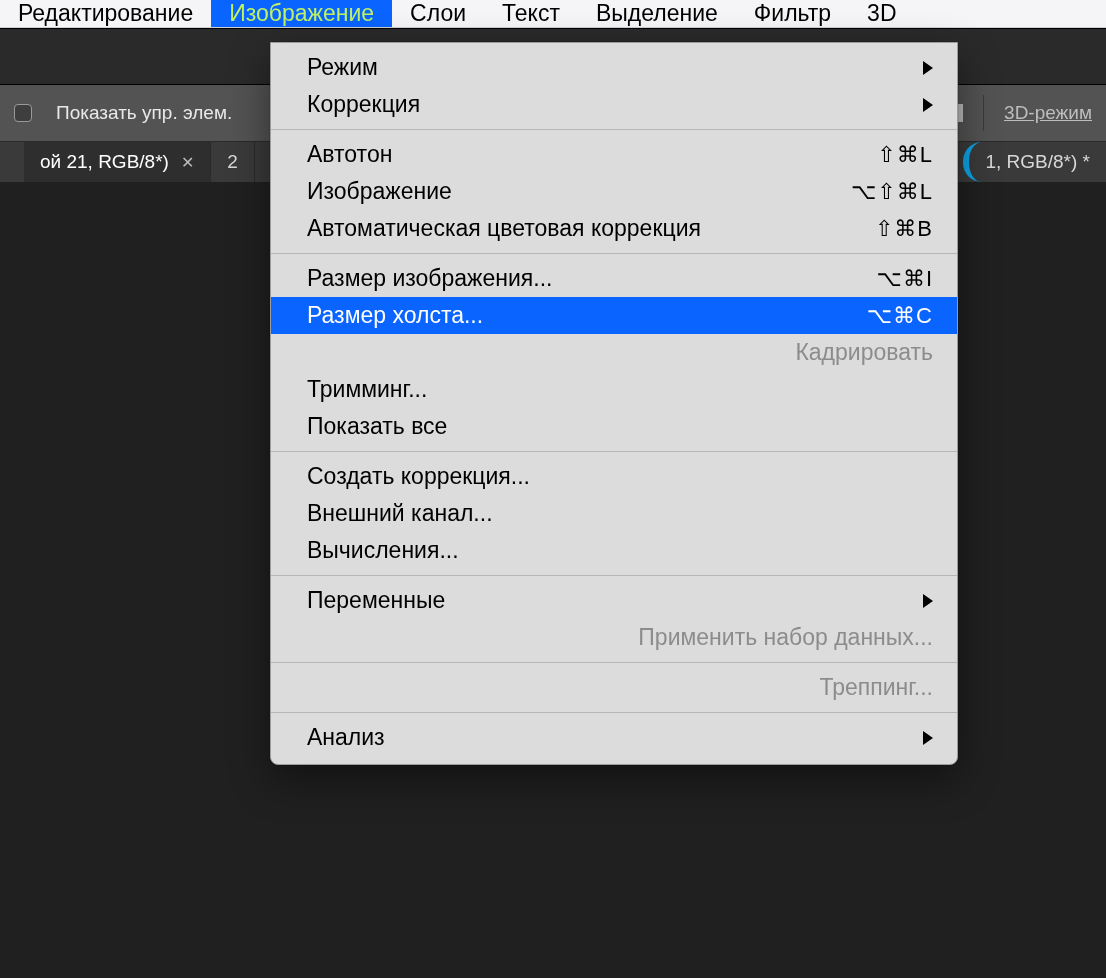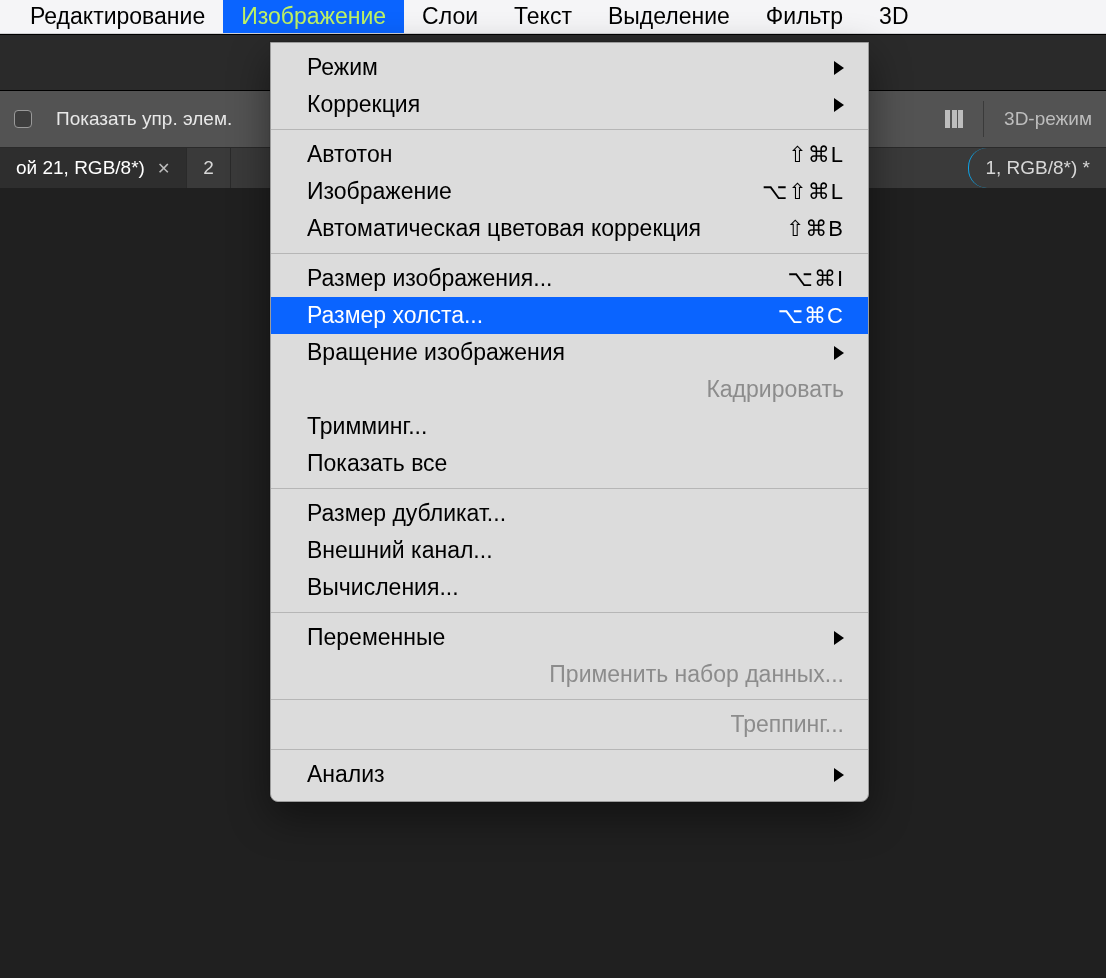--- a/index.html
+++ b/index.html
@@ -1,27 +1,26 @@
 <!DOCTYPE html>
 <html><head>
 <meta charset="utf-8">
 <style>
   * { box-sizing: border-box; margin: 0; padding: 0; font-family: -apple-system, "Helvetica Neue", Arial, sans-serif; }
   html, body { width: 1106px; height: 978px; overflow: hidden; background:#202020; }
   
   
   .menubar {
-    height: 34px;
+    height: 28px;
     background: #f5f5f7;
     display: flex;
     align-items: stretch;
     font-size: 23px;
     color: #000;
     border-bottom: 1px solid #d0d0d2;
-    padding-left: 12px;
   }
   .menubar .mitem {
     display: flex;
     align-items: center;
     padding: 0 18px;
     white-space: nowrap;
   }
   .menubar .mitem.active {
     background: #0a64ff;
     color: #bef264;
@@ -46,21 +45,21 @@
     border-bottom: 1px solid #2a2a2a;
   }
   .optionbar .left { display:flex; align-items:center; gap:24px; }
   .checkbox {
     width: 18px; height: 18px;
     border: 1px solid #9a9a9a;
     border-radius: 4px;
     background: #3e3e3e;
     display:inline-block;
   }
-  .optionbar .right { display:flex; align-items:center; gap:20px; color:#bdbdbd;}
+  .optionbar .right { display:flex; align-items:center; gap:20px; color:#bdbdbd;text-decoration:underline;}
   .icon-cols {
     width:18px;height:18px;display:inline-block;
     background:
       linear-gradient(#bdbdbd,#bdbdbd) left/5px 18px no-repeat,
       linear-gradient(#bdbdbd,#bdbdbd) center/5px 18px no-repeat,
       linear-gradient(#bdbdbd,#bdbdbd) right/5px 18px no-repeat;
   }
   .vdiv {
     width:1px;height:36px;background:#3a3a3a;
   }
@@ -74,36 +73,36 @@
     font-size: 19px;
     color:#d8d8d8;
   }
   .tab {
     display:flex;align-items:center;
     padding:0 16px;
     gap:12px;
     border-right:1px solid #2a2a2a;
     white-space:nowrap;
   }
-  .tab.active { background:#2e2e2e; color:#fff; }
+  .tab.active { background:#2e2e2e; color:#fff;margin-left:24px; }
   .tab .close { color:#bcbcbc; font-size:16px; }
   
   
   .canvas {
     position:absolute;
     left:0;right:0;top:196px;bottom:0;
     background:#202020;
   }
   
   
   .dropdown {
     position:absolute;
     left:270px;
     top:42px;
-    width:599px;
+    width:688px;
     background:#dcdcdc;
     border:1px solid #9c9c9c;
     border-radius:0 0 8px 8px;
     box-shadow:0 15px 40px rgba(0,0,0,.45), 0 0 0 1px rgba(0,0,0,.08);
     font-size:23px;
     color:#000;
     padding:6px 0 8px 0;
   }
   .dd-item {
     display:flex;
@@ -177,21 +176,21 @@
 </div>
 
 <div class="tabbar">
   <div class="tab active">
     <span>ой 21, RGB/8*)</span>
     <span class="close">✕</span>
   </div>
   <div class="tab">
     <span>2</span>
   </div>
-  <div class="tab" style="margin-left:auto;border-left:1px solid #0ea5e9;border-right:none;border-radius:19px;">
+  <div class="tab" style="margin-left:auto;border-left:6px solid #0ea5e9;border-right:none;border-radius:19px;">
     <span>1, RGB/8*) *</span>
   </div>
 </div>
 
 <div class="canvas"></div>
 
 <div class="dropdown" id="dropdown">
     <div class="dd-item">
       <span class="label">Режим</span>
       <span class="arrow"></span>
@@ -215,36 +214,32 @@
     </div>
     <div class="dd-sep"></div>
     <div class="dd-item">
       <span class="label">Размер изображения...</span>
       <span class="shortcut">⌥⌘I</span>
     </div>
     <div class="dd-item highlight">
       <span class="label">Размер холста...</span>
       <span class="shortcut">⌥⌘C</span>
     </div>
-    <div class="dd-item">
-      <span class="label">Вращение изображения</span>
-      <span class="arrow"></span>
-    </div>
     <div class="dd-item disabled">
       <span class="label">Кадрировать</span>
     </div>
     <div class="dd-item">
       <span class="label">Тримминг...</span>
     </div>
     <div class="dd-item">
       <span class="label">Показать все</span>
     </div>
     <div class="dd-sep"></div>
     <div class="dd-item">
-      <span class="label">Размер дубликат...</span>
+      <span class="label">Создать коррекция...</span>
     </div>
     <div class="dd-item">
       <span class="label">Внешний канал...</span>
     </div>
     <div class="dd-item">
       <span class="label">Вычисления...</span>
     </div>
     <div class="dd-sep"></div>
     <div class="dd-item">
       <span class="label">Переменные</span>

